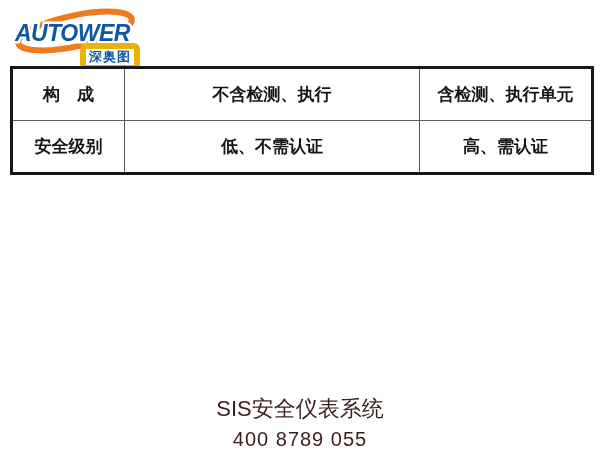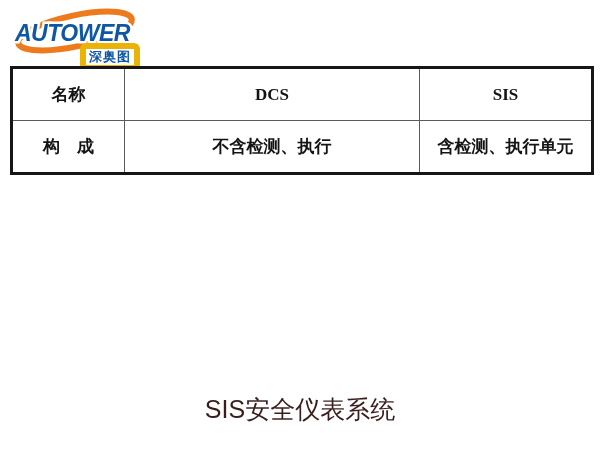--- a/index.html
+++ b/index.html
@@ -49,21 +49,21 @@
   tr.r2{height:70px;}
   tr.r3{height:53px;}
 
   
   .footer{
     position:absolute;left:0;top:394px;width:600px;
     text-align:center;
     color:#3A1D1D;
     font-family:"Liberation Sans","DejaVu Sans",sans-serif;
   }
-  .footer .f1{font-size:25px;line-height:30px;}
+  .footer .f1{font-size:22px;line-height:30px;}
   .footer .f2{font-size:20px;line-height:30px;letter-spacing:1px;}
 </style>
 </head>
 <body>
 
 <div class="page">
 
   <div class="logo">
     <svg width="140" height="58" viewBox="0 0 140 58">
       <ellipse cx="62" cy="26" rx="58" ry="15.5" transform="rotate(-12 62 26)" fill="none" stroke-width="6" stroke="#EE7A1E"></ellipse>
@@ -72,30 +72,31 @@
     <div class="logo-cjk">深奥图</div>
   </div>
 
   <table class="cmp">
     <colgroup>
       <col style="width:113px">
       <col style="width:295px">
       <col style="width:173px">
     </colgroup>
     <tbody>
-      <tr class="rh">
-        <td>名称</td>
-        <td>DCS</td>
-        <td>SIS</td>
-      </tr>
       <tr class="r0">
         <td>构　成</td>
         <td>不含检测、执行</td>
         <td>含检测、执行单元</td>
+      </tr>
+      <tr class="r3">
+        <td>安全级别</td>
+        <td>低、不需认证</td>
+        <td>高、需认证</td>
       </tr>
     </tbody>
   </table>
 
   <div class="footer">
     <div class="f1">SIS安全仪表系统</div>
+    <div class="f2">400 8789 055</div>
   </div>
 
 </div>
 
 </body></html>

